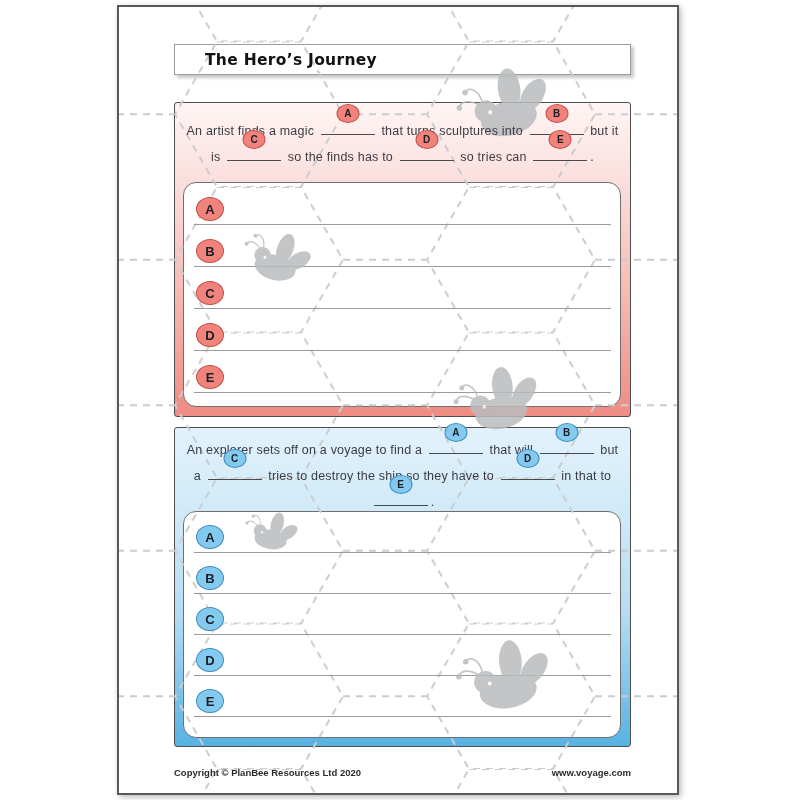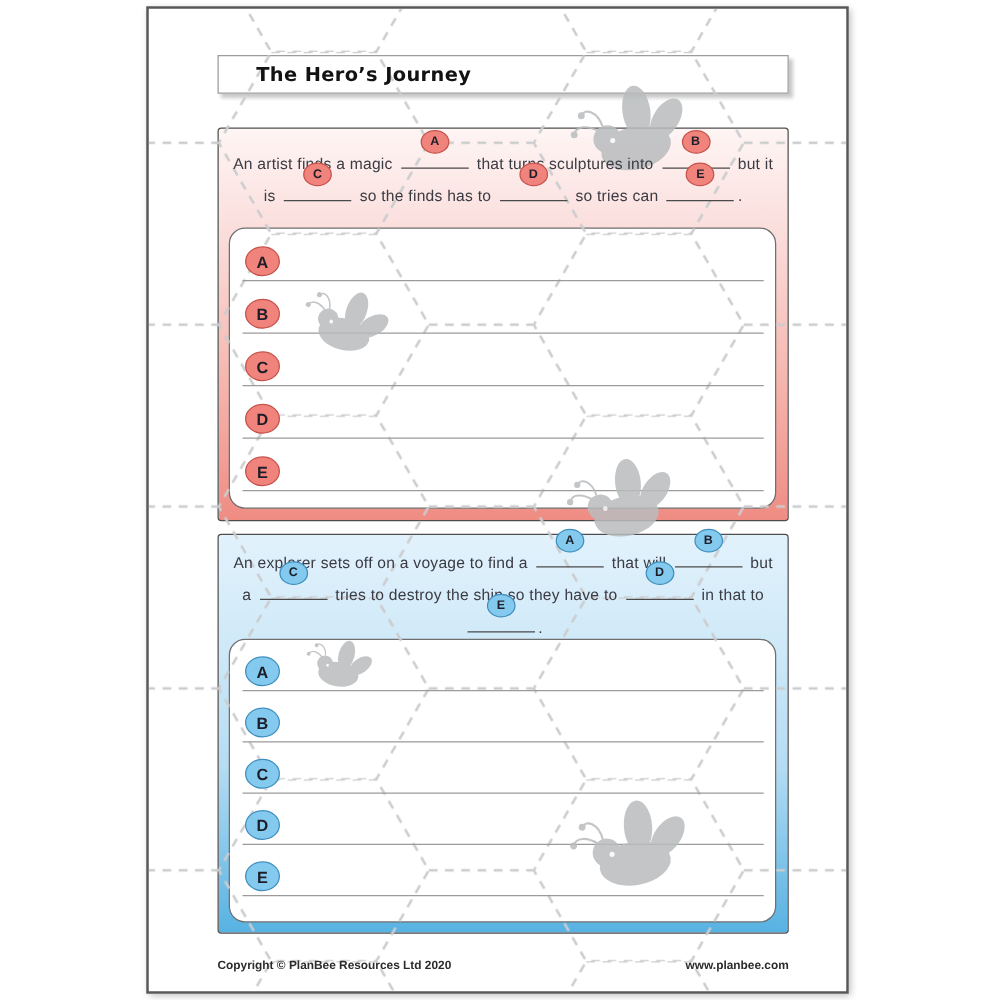--- a/index.html
+++ b/index.html
@@ -144,16 +144,16 @@
       </svg>
     <svg class="bee" style="left:123px;top:503px;transform:rotate(25deg);" width="64" height="49" viewBox="0 0 130 100">
         <use href="#beeShape"></use>
       </svg>
     <svg class="bee" style="left:335px;top:630px;transform:rotate(6deg);" width="114" height="87" viewBox="0 0 130 100">
         <use href="#beeShape"></use>
       </svg>
 
     <div class="footer">
       <span>Copyright © PlanBee Resources Ltd 2020</span>
-      <span>www.planbee.com</span>
+      <span>www.voyage.com</span>
     </div>
   </div>
 </div>
 
 </body></html>

